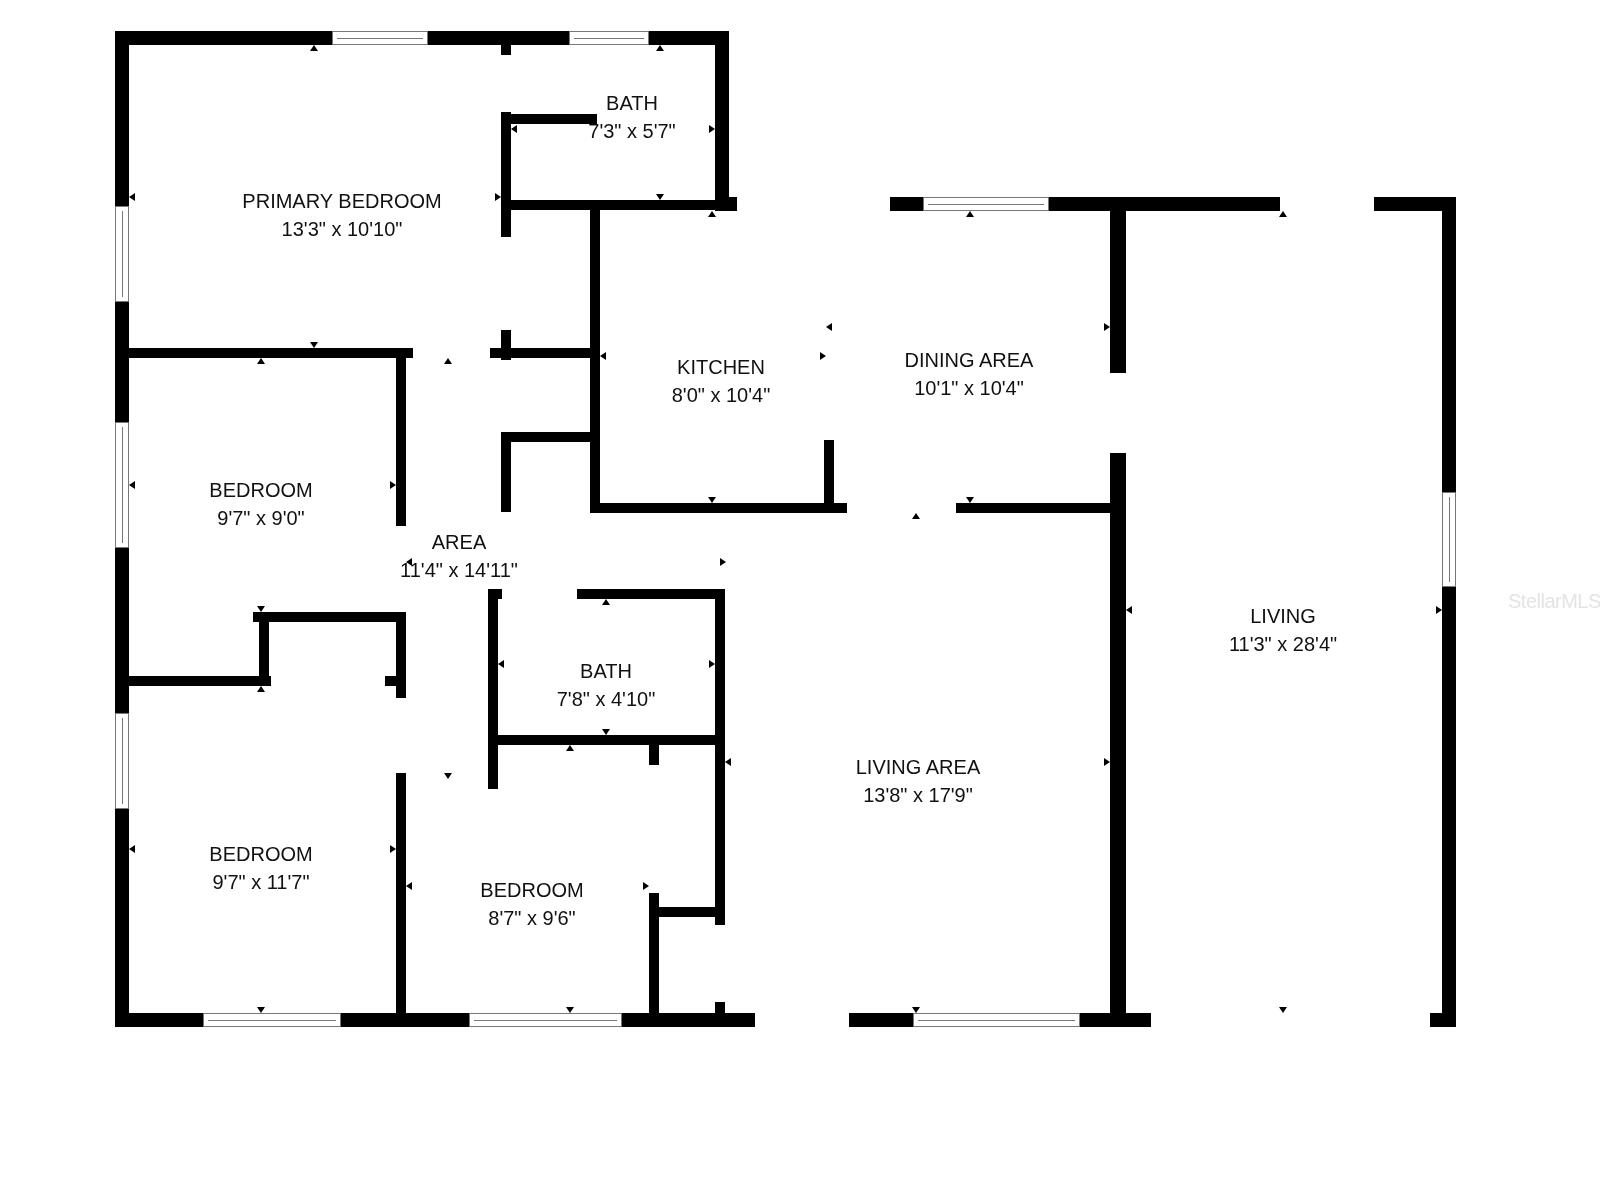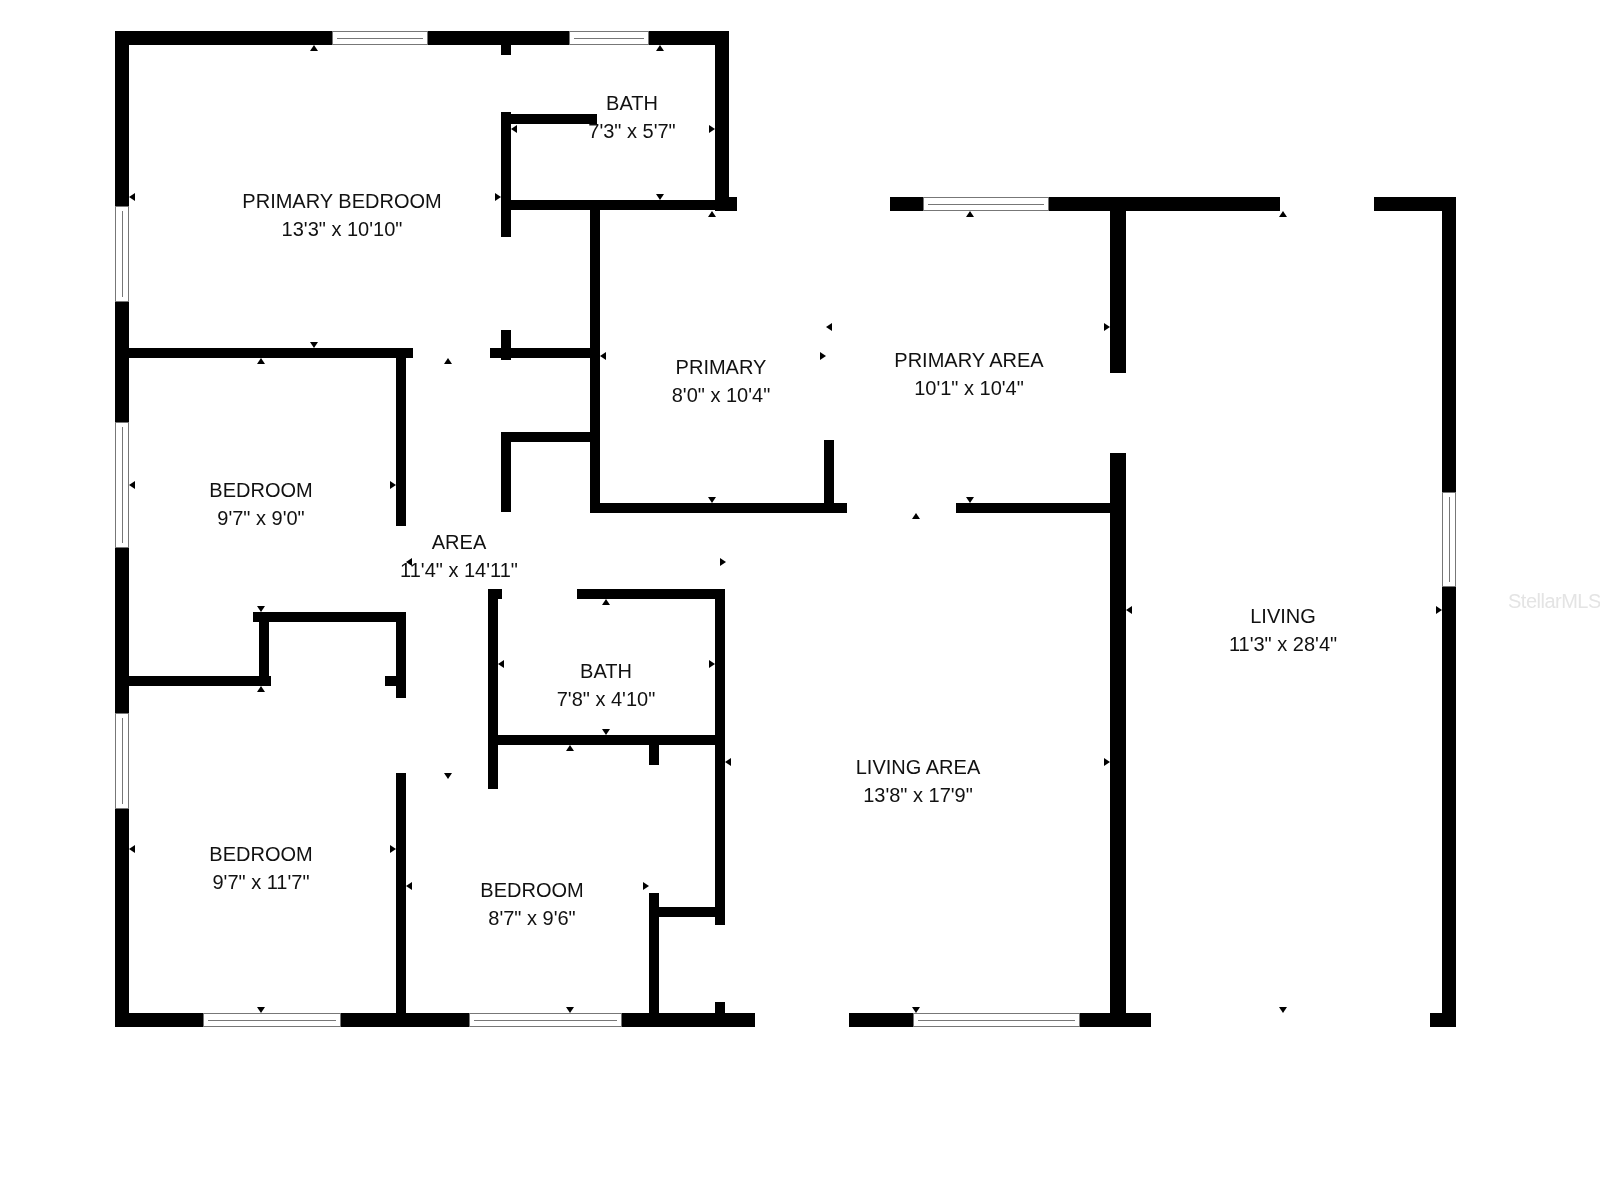--- a/index.html
+++ b/index.html
@@ -138,25 +138,25 @@
 
   <div class="label" style="left:314px;top:187px;margin-left:28px;">
     <span>PRIMARY BEDROOM</span>
     <span>13'3" x 10'10"</span>
   </div>
   <div class="label" style="left:632px;top:89px;">
     <span>BATH</span>
     <span>7'3" x 5'7"</span>
   </div>
   <div class="label" style="left:721px;top:353px;">
-    <span>PRIMARY</span>
+    <span>KITCHEN</span>
     <span>8'0" x 10'4"</span>
   </div>
   <div class="label" style="left:969px;top:346px;">
-    <span>PRIMARY AREA</span>
+    <span>DINING AREA</span>
     <span>10'1" x 10'4"</span>
   </div>
   <div class="label" style="left:261px;top:476px;">
     <span>BEDROOM</span>
     <span>9'7" x 9'0"</span>
   </div>
   <div class="label" style="left:459px;top:528px;">
     <span>AREA</span>
     <span>11'4" x 14'11"</span>
   </div>

